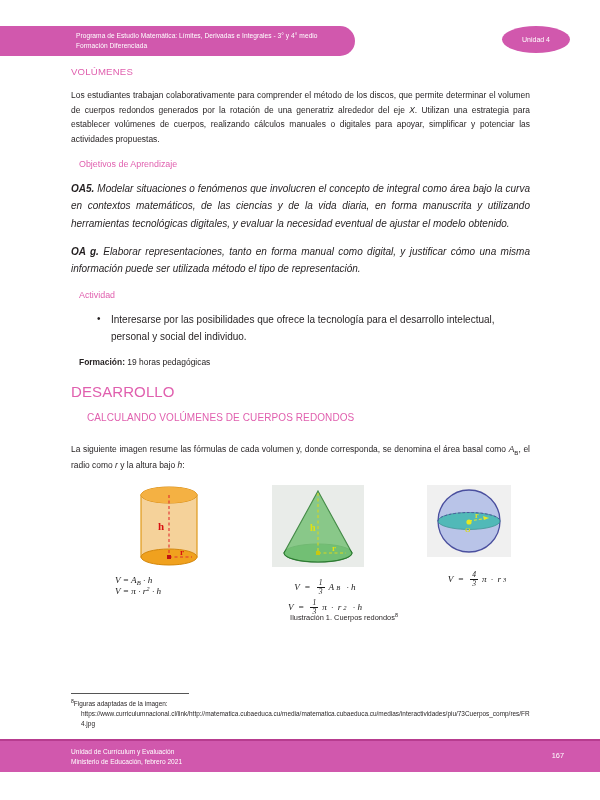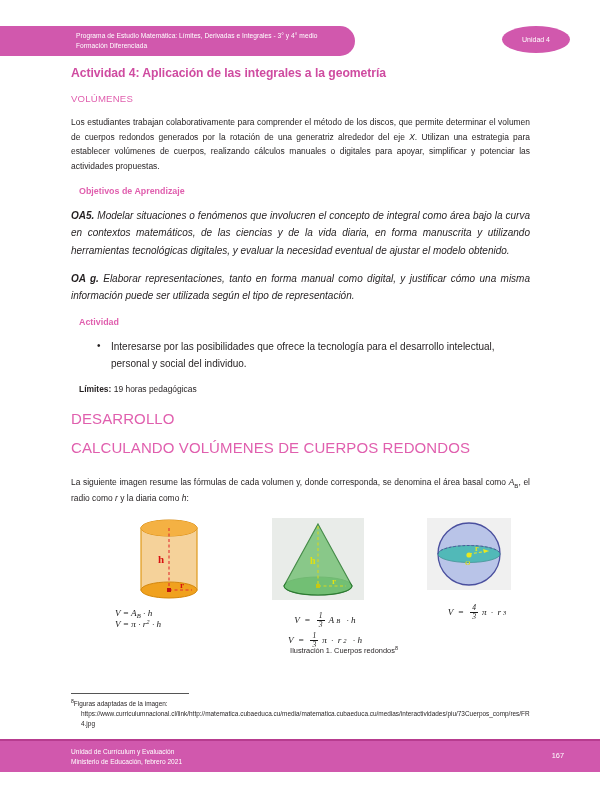--- a/index.html
+++ b/index.html
@@ -89,21 +89,21 @@
     margin: 0 0 12px 0;
     color: #231f20;
   }
   .ital { font-style: italic; }
 
   .section-head {
     font-size: 8.9px;
     color: #e05fae;
     margin: 13px 0 11px 0;
     padding-left: 8px;
-    font-weight: bold;
+    font-weight: normal;
   }
   .oa-block {
     font-size: 10px;
     line-height: 1.72;
     text-align: justify;
     margin: 0 0 11px 0;
     font-style: italic;
   }
   .oa-block b { font-weight: bold; }
 
@@ -132,23 +132,23 @@
   }
   .duracion b { font-weight: bold; }
 
   .desarrollo {
     font-size: 15px;
     color: #e05fae;
     margin: 0 0 12px 0;
     letter-spacing: .1px;
   }
   .calculando {
-    font-size: 15px;
+    font-size: 10px;
     color: #e05fae;
-    margin: 0 0 19px 0;
+    margin: 0 0 19px 16px;
     letter-spacing: .1px;
   }
 
   
   .figures {
     position: relative;
     margin-top: 8px;
     height: 150px;
   }
   .fig {
@@ -276,46 +276,45 @@
       <span class="line2">Formación Diferenciada</span>
     </div>
   </div>
 
   <div class="unit-badge">
     <span>Unidad 4</span>
   </div>
 
   <div class="content">
 
-    <h1 class="activity-title">Actividad 4: Aplicación de las integrales a la geometría</h1>
 
     <div class="subhead-proposito">VOLÚMENES</div>
 
     <p class="body"><span>Los estudiantes trabajan colaborativamente para comprender el método de los discos, que permite determinar el volumen de cuerpos redondos generados por la rotación de una generatriz alrededor del eje </span><span class="ital">X</span><span>. Utilizan una estrategia para establecer volúmenes de cuerpos, realizando cálculos manuales o digitales para apoyar, simplificar y potenciar las actividades propuestas.</span></p>
 
     <div class="section-head">Objetivos de Aprendizaje</div>
 
     <div class="oa-block"><b>OA5.</b><span> Modelar situaciones o fenómenos que involucren el concepto de integral como área bajo la curva en contextos matemáticos, de las ciencias y de la vida diaria, en forma manuscrita y utilizando herramientas tecnológicas digitales, y evaluar la necesidad eventual de ajustar el modelo obtenido.</span></div>
 
-    <div class="oa-block"><b>OA g.</b><span> Elaborar representaciones, tanto en forma manual como digital, y justificar cómo una misma información puede ser utilizada según el tipo de representación.</span></div>
+    <div class="oa-block"><b>OA g.</b><span> Elaborar representaciones, tanto en forma manual como digital, y justificar cómo una misma información puede ser utilizada método el tipo de representación.</span></div>
 
 
     <div class="section-head">Actividad</div>
 
     <ul class="attitudes">
       <li>Interesarse por las posibilidades que ofrece la tecnología para el desarrollo intelectual, personal y social del individuo.</li>
     </ul>
 
-    <div class="duracion"><b>Límites:</b><span> 19 horas pedagógicas</span></div>
+    <div class="duracion"><b>Formación:</b><span> 19 horas pedagógicas</span></div>
 
     <div class="desarrollo">DESARROLLO</div>
 
     <div class="calculando">CALCULANDO VOLÚMENES DE CUERPOS REDONDOS</div>
 
-    <p class="body"><span>La siguiente imagen resume las fórmulas de cada volumen y, donde corresponda, se denomina el área basal como </span><span class="ital">A</span><sub style="font-size:6.2px">B</sub><span>, el radio como </span><span class="ital">r</span><span> y la diaria como </span><span class="ital">h</span><span>:</span></p>
+    <p class="body"><span>La siguiente imagen resume las fórmulas de cada volumen y, donde corresponda, se denomina el área basal como </span><span class="ital">A</span><sub style="font-size:6.2px">B</sub><span>, el radio como </span><span class="ital">r</span><span> y la altura bajo </span><span class="ital">h</span><span>:</span></p>
 
     <div class="figures">
 
       <div class="fig fig-cylinder">
         <svg class="fig-canvas" width="78" height="84" viewBox="0 0 78 84">
           <rect x="11" y="10" width="56" height="62" fill="#f5d29a"></rect>
           <rect x="11" y="10" width="56" height="62" fill="none" stroke="#e09a1c" stroke-width="1.2"></rect>
           <ellipse cx="39" cy="72" rx="28" ry="8" fill="#f0a11e" stroke="#d4880f" stroke-width="1"></ellipse>
           <ellipse cx="39" cy="10" rx="28" ry="8" fill="#f0a11e" stroke="#d4880f" stroke-width="1"></ellipse>
           <ellipse cx="39" cy="10" rx="28" ry="8" fill="#f4b143"></ellipse>

